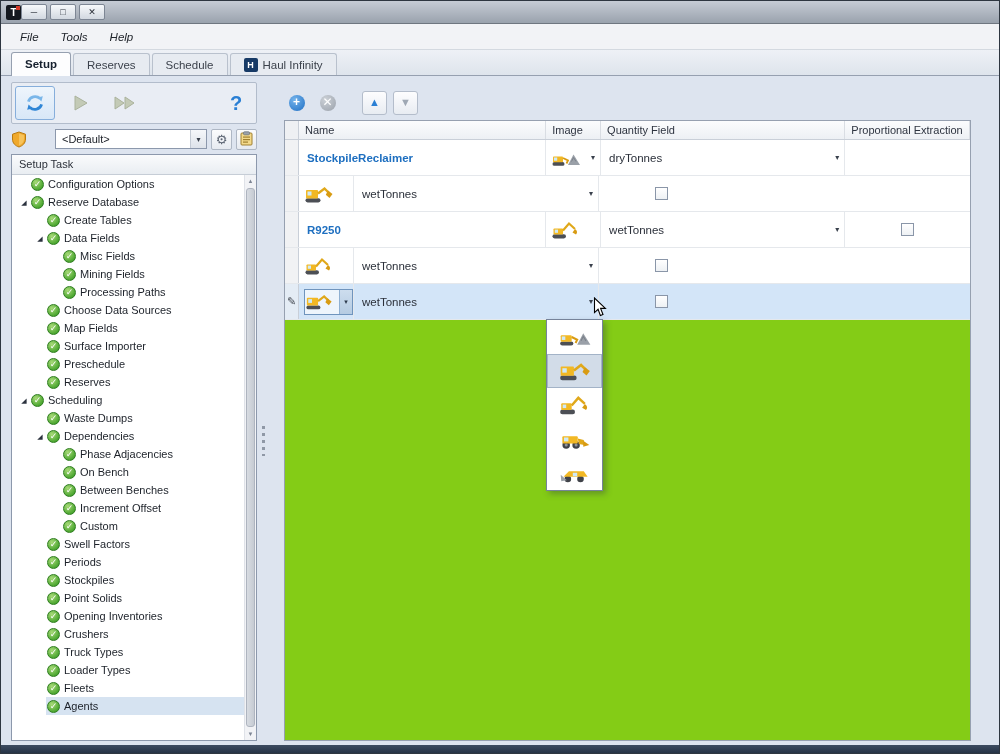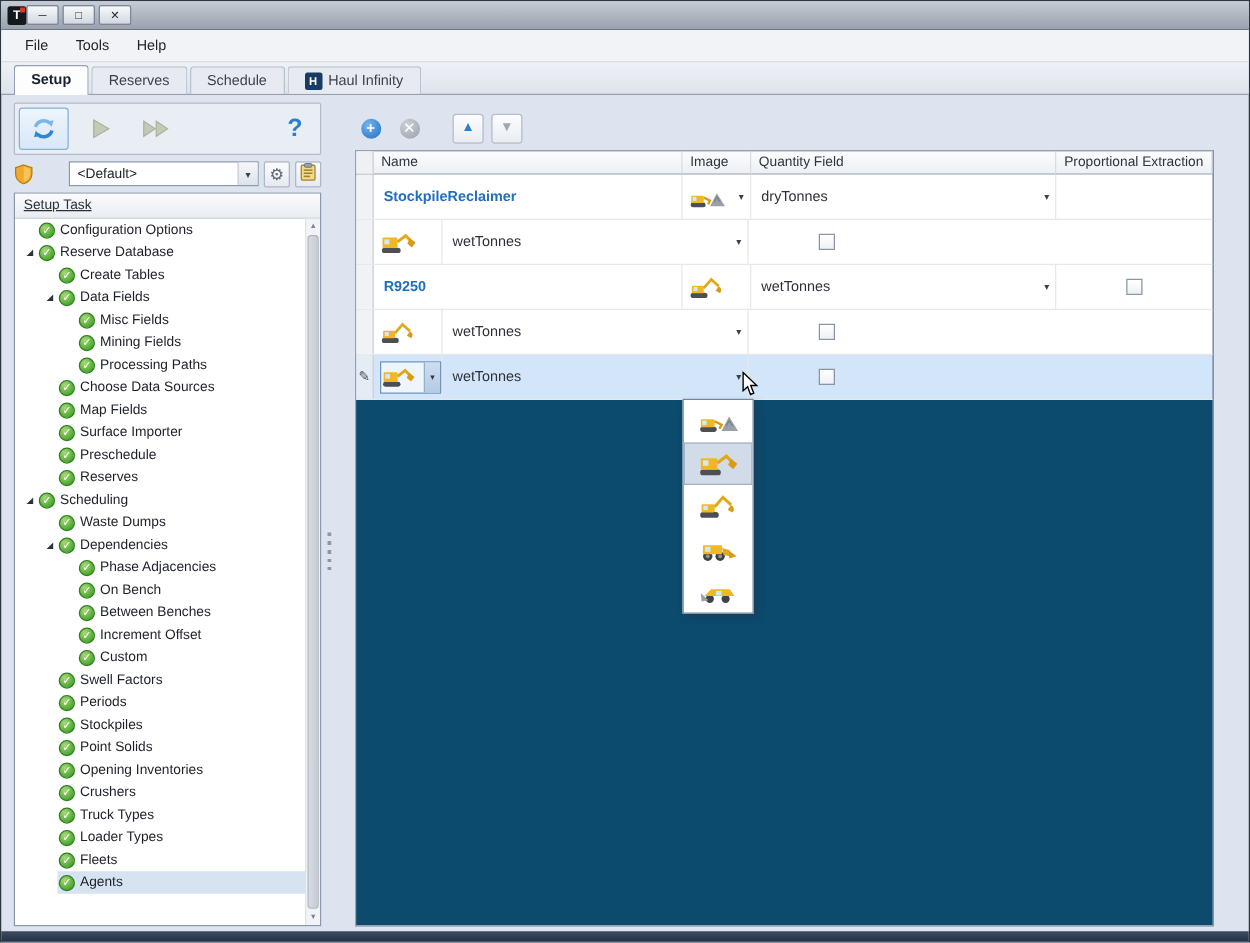--- a/index.html
+++ b/index.html
@@ -18,21 +18,21 @@
   .titlebar .title { margin-left:6px; font-size:11.5px; font-weight:bold; color:#171a20; flex:1;
     white-space:nowrap; overflow:hidden; }
   .win-controls { display:flex; gap:3px; }
   .win-btn { width:26px; height:16px; border:1px solid #7d8694; border-radius:2px;
     background:linear-gradient(#f7f9fb,#d2d8e0); font-size:9px; color:#2a2f38;
     display:flex; align-items:center; justify-content:center; line-height:1; }
 
   
   .menubar { position:absolute; left:0; top:23px; right:0; height:26px; background:#f2f3f6;
     border-bottom:1px solid #d4d9e0; display:flex; align-items:center; padding-left:8px; }
-  .menu-item { padding:4px 11px; font-size:11.5px; color:#20242b; }
+  .menu-item { padding:4px 11px; font-size:11.5px; color:#20242b;font-style:italic; }
 
   
   .tabstrip { position:absolute; left:0; top:49px; right:0; height:26px;
     background:linear-gradient(#eef1f6,#dee4ec); border-bottom:1px solid #96a0b0;
     display:flex; align-items:flex-end; padding-left:10px; }
   .tab { height:22px; padding:0 13px; display:flex; align-items:center; gap:5px;
     font-size:11.5px; color:#3c424c; background:#e7ebf1; border:1px solid #b9c1cd;
     border-bottom:none; border-radius:3px 3px 0 0; margin-right:2px; }
   .tab.active { background:#fdfdfe; border-color:#96a0b0; color:#16202e; font-weight:bold;
     height:24px; position:relative; z-index:2; margin-bottom:-1px; padding-bottom:1px; }
@@ -58,21 +58,21 @@
   .combo-arrow { margin-left:auto; width:16px; align-self:stretch; border-left:1px solid #c3cad4;
     background:linear-gradient(#f5f7fa,#dee3ea); display:flex; align-items:center;
     justify-content:center; font-size:8px; color:#39404c; }
   .sq-btn { width:21px; height:21px; border:1px solid #aeb7c4; border-radius:2px;
     background:linear-gradient(#fbfcfd,#e6eaf0); display:flex; align-items:center; justify-content:center; }
   .gear-glyph { font-size:13px; color:#5c6573; line-height:1; }
 
   .lp-tree { position:absolute; left:10px; top:153px; width:246px; bottom:12px;
     background:#fff; border:1px solid #8c98ac; }
   .tree-header { height:20px; line-height:19px; padding-left:7px; font-size:11px; color:#2c313a;
-    background:linear-gradient(#fafbfc,#e9edf2); border-bottom:1px solid #c6cdd6;text-decoration:underline; }
+    background:linear-gradient(#fafbfc,#e9edf2); border-bottom:1px solid #c6cdd6; }
   .tree-body { position:absolute; left:0; top:20px; right:12px; bottom:0; overflow:hidden; }
   .tree-item { height:18px; display:flex; align-items:center; cursor:default; }
   .expander { width:12px; flex:none; font-size:7px; color:#2b323e; text-align:center; line-height:1; }
   .check-icon { width:13px; height:13px; flex:none; border-radius:50%;
     background:radial-gradient(circle at 35% 30%, #a8da78, #49a52e 75%);
     border:1px solid #2e7d1f; color:#fff; font-size:9px; font-weight:bold;
     display:flex; align-items:center; justify-content:center; line-height:1; margin-right:4px; }
   .tree-content { flex:1; height:100%; display:flex; align-items:center; padding-left:1px; }
   .tree-content.selected { background:#d6e3f1; }
   .tree-lbl { font-size:11px; color:#1c2129; white-space:nowrap; }
@@ -99,21 +99,21 @@
     font-weight:bold; display:flex; align-items:center; justify-content:center; line-height:1; padding-bottom:1px; }
   .icon-circle.add { background:radial-gradient(circle at 35% 30%, #74b3eb, #1f6fc4); }
   .icon-circle.del { background:radial-gradient(circle at 35% 30%, #ccd1d7, #99a0aa); }
   .arrow-glyph { font-size:11px; line-height:1; }
   .arrow-glyph.up { color:#2a7fd4; }
   .arrow-glyph.down { color:#9fa8b4; }
   .tb-gap { width:10px; }
 
   
   .grid { position:absolute; left:283px; top:119px; width:687px; bottom:12px;
-    background:#0c4a6e; border:1px solid #96a0b0; }
+    background:#84cc16; border:1px solid #96a0b0; }
   .grid-header { display:flex; height:19px; background:linear-gradient(#fbfcfd,#edf0f4);
     border-bottom:1px solid #c9cfd8; }
   .hcell { border-right:1px solid #d9dde3; padding-left:6px; line-height:18px;
     font-size:11px; color:#2e3440; white-space:nowrap; overflow:hidden; }
   .hcell.ind { width:14px; padding:0; background:#eef0f3; border-right:1px solid #c9cfd8; }
   .grid-row { display:flex; height:36px; border-bottom:1px solid #e5e8ec; background:#fff; }
   .grid-row.selected { background:#d3e5f8; }
   .gcell { border-right:1px solid #e5e8ec; display:flex; align-items:center; overflow:visible; }
   .gcell.ind { width:14px; background:#f1f2f4; border-right:1px solid #c9cfd8;
     justify-content:center; }

